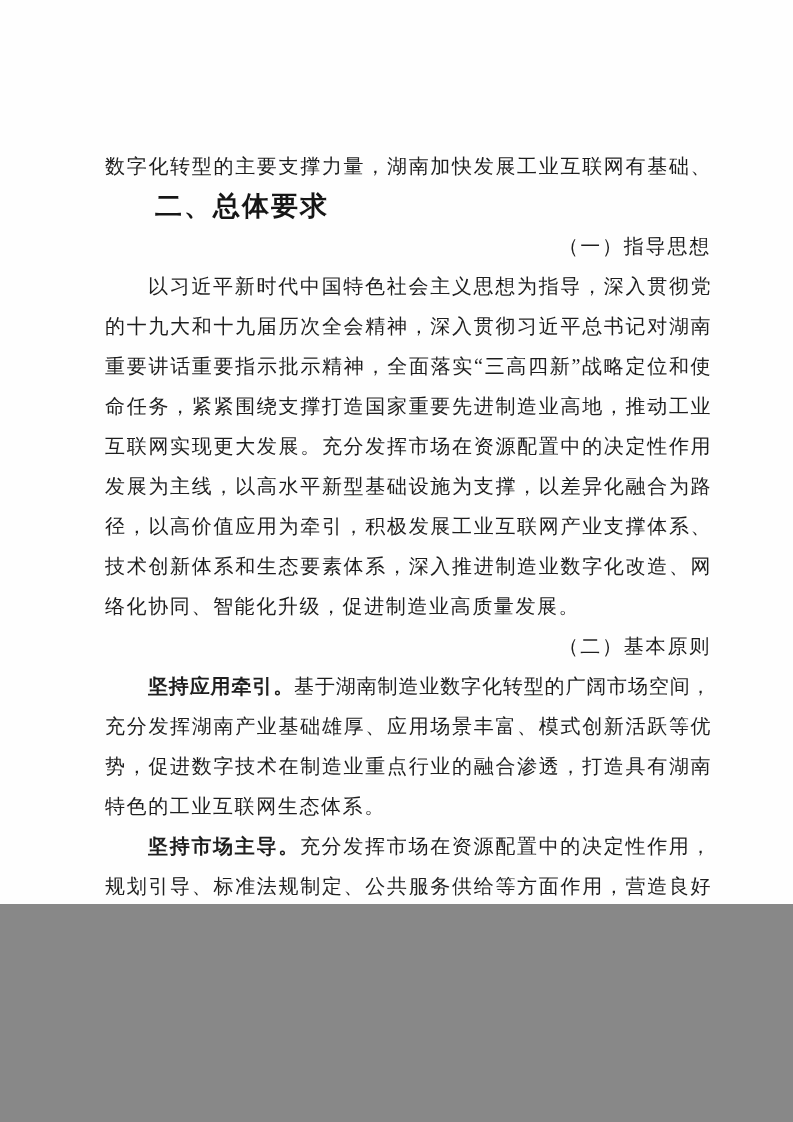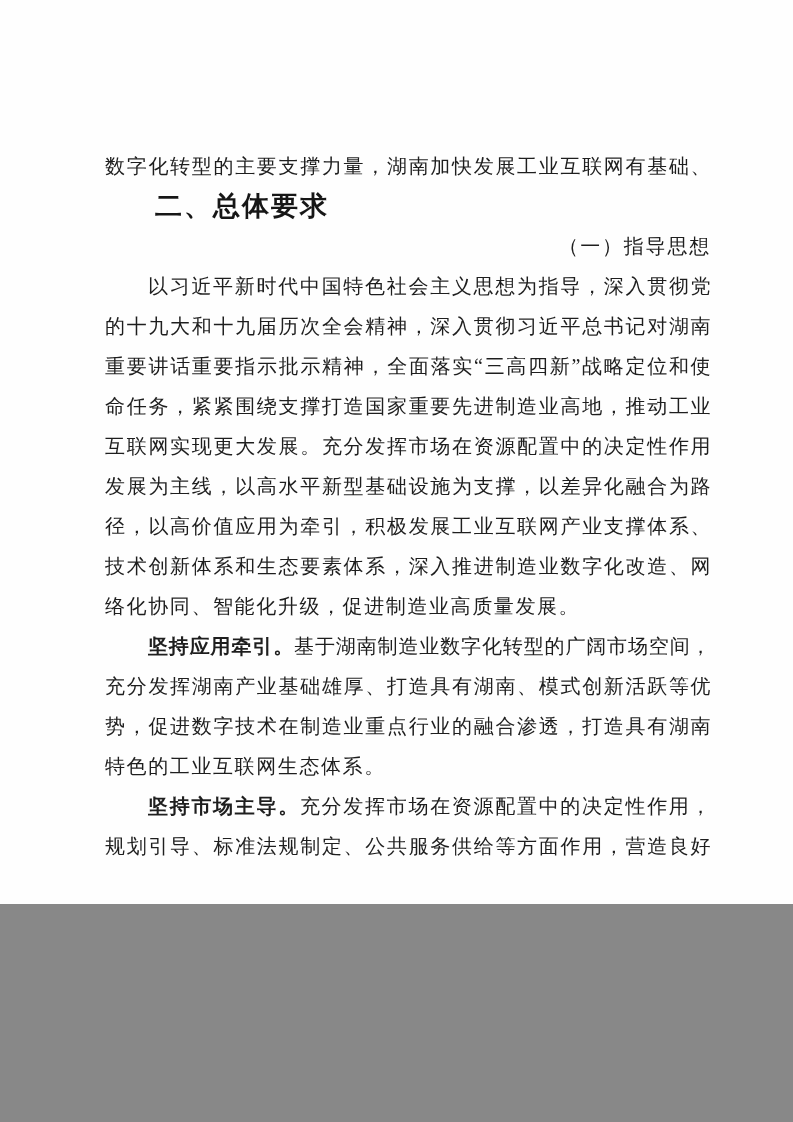--- a/index.html
+++ b/index.html
@@ -73,21 +73,22 @@
     <div class="line h2">（一）指导思想</div>
     <div class="line fill ind">以习近平新时代中国特色社会主义思想为指导，深入贯彻党</div>
     <div class="line fill">的十九大和十九届历次全会精神，深入贯彻习近平总书记对湖南</div>
     <div class="line fill">重要讲话重要指示批示精神，全面落实“三高四新”战略定位和使</div>
     <div class="line fill">命任务，紧紧围绕支撑打造国家重要先进制造业高地，推动工业</div>
     <div class="line fill">互联网实现更大发展。充分发挥市场在资源配置中的决定性作用</div>
     <div class="line fill">发展为主线，以高水平新型基础设施为支撑，以差异化融合为路</div>
     <div class="line fill">径，以高价值应用为牵引，积极发展工业互联网产业支撑体系、</div>
     <div class="line fill">技术创新体系和生态要素体系，深入推进制造业数字化改造、网</div>
     <div class="line">络化协同、智能化升级，促进制造业高质量发展。</div>
+    <div class="line h2">（二）基本原则</div>
     <div class="line fill ind"><span class="lead">坚持应用牵引。</span><span>基于湖南制造业数字化转型的广阔市场空间，</span></div>
-    <div class="line fill">充分发挥湖南产业基础雄厚、打造具有湖南、模式创新活跃等优</div>
+    <div class="line fill">充分发挥湖南产业基础雄厚、应用场景丰富、模式创新活跃等优</div>
     <div class="line fill">势，促进数字技术在制造业重点行业的融合渗透，打造具有湖南</div>
     <div class="line">特色的工业互联网生态体系。</div>
     <div class="line fill ind"><span class="lead">坚持市场主导。</span><span>充分发挥市场在资源配置中的决定性作用，</span></div>
     <div class="line fill">规划引导、标准法规制定、公共服务供给等方面作用，营造良好</div>
   </div>
   <div class="footer">— 5 —</div>
 </div>
 
 </body></html>

